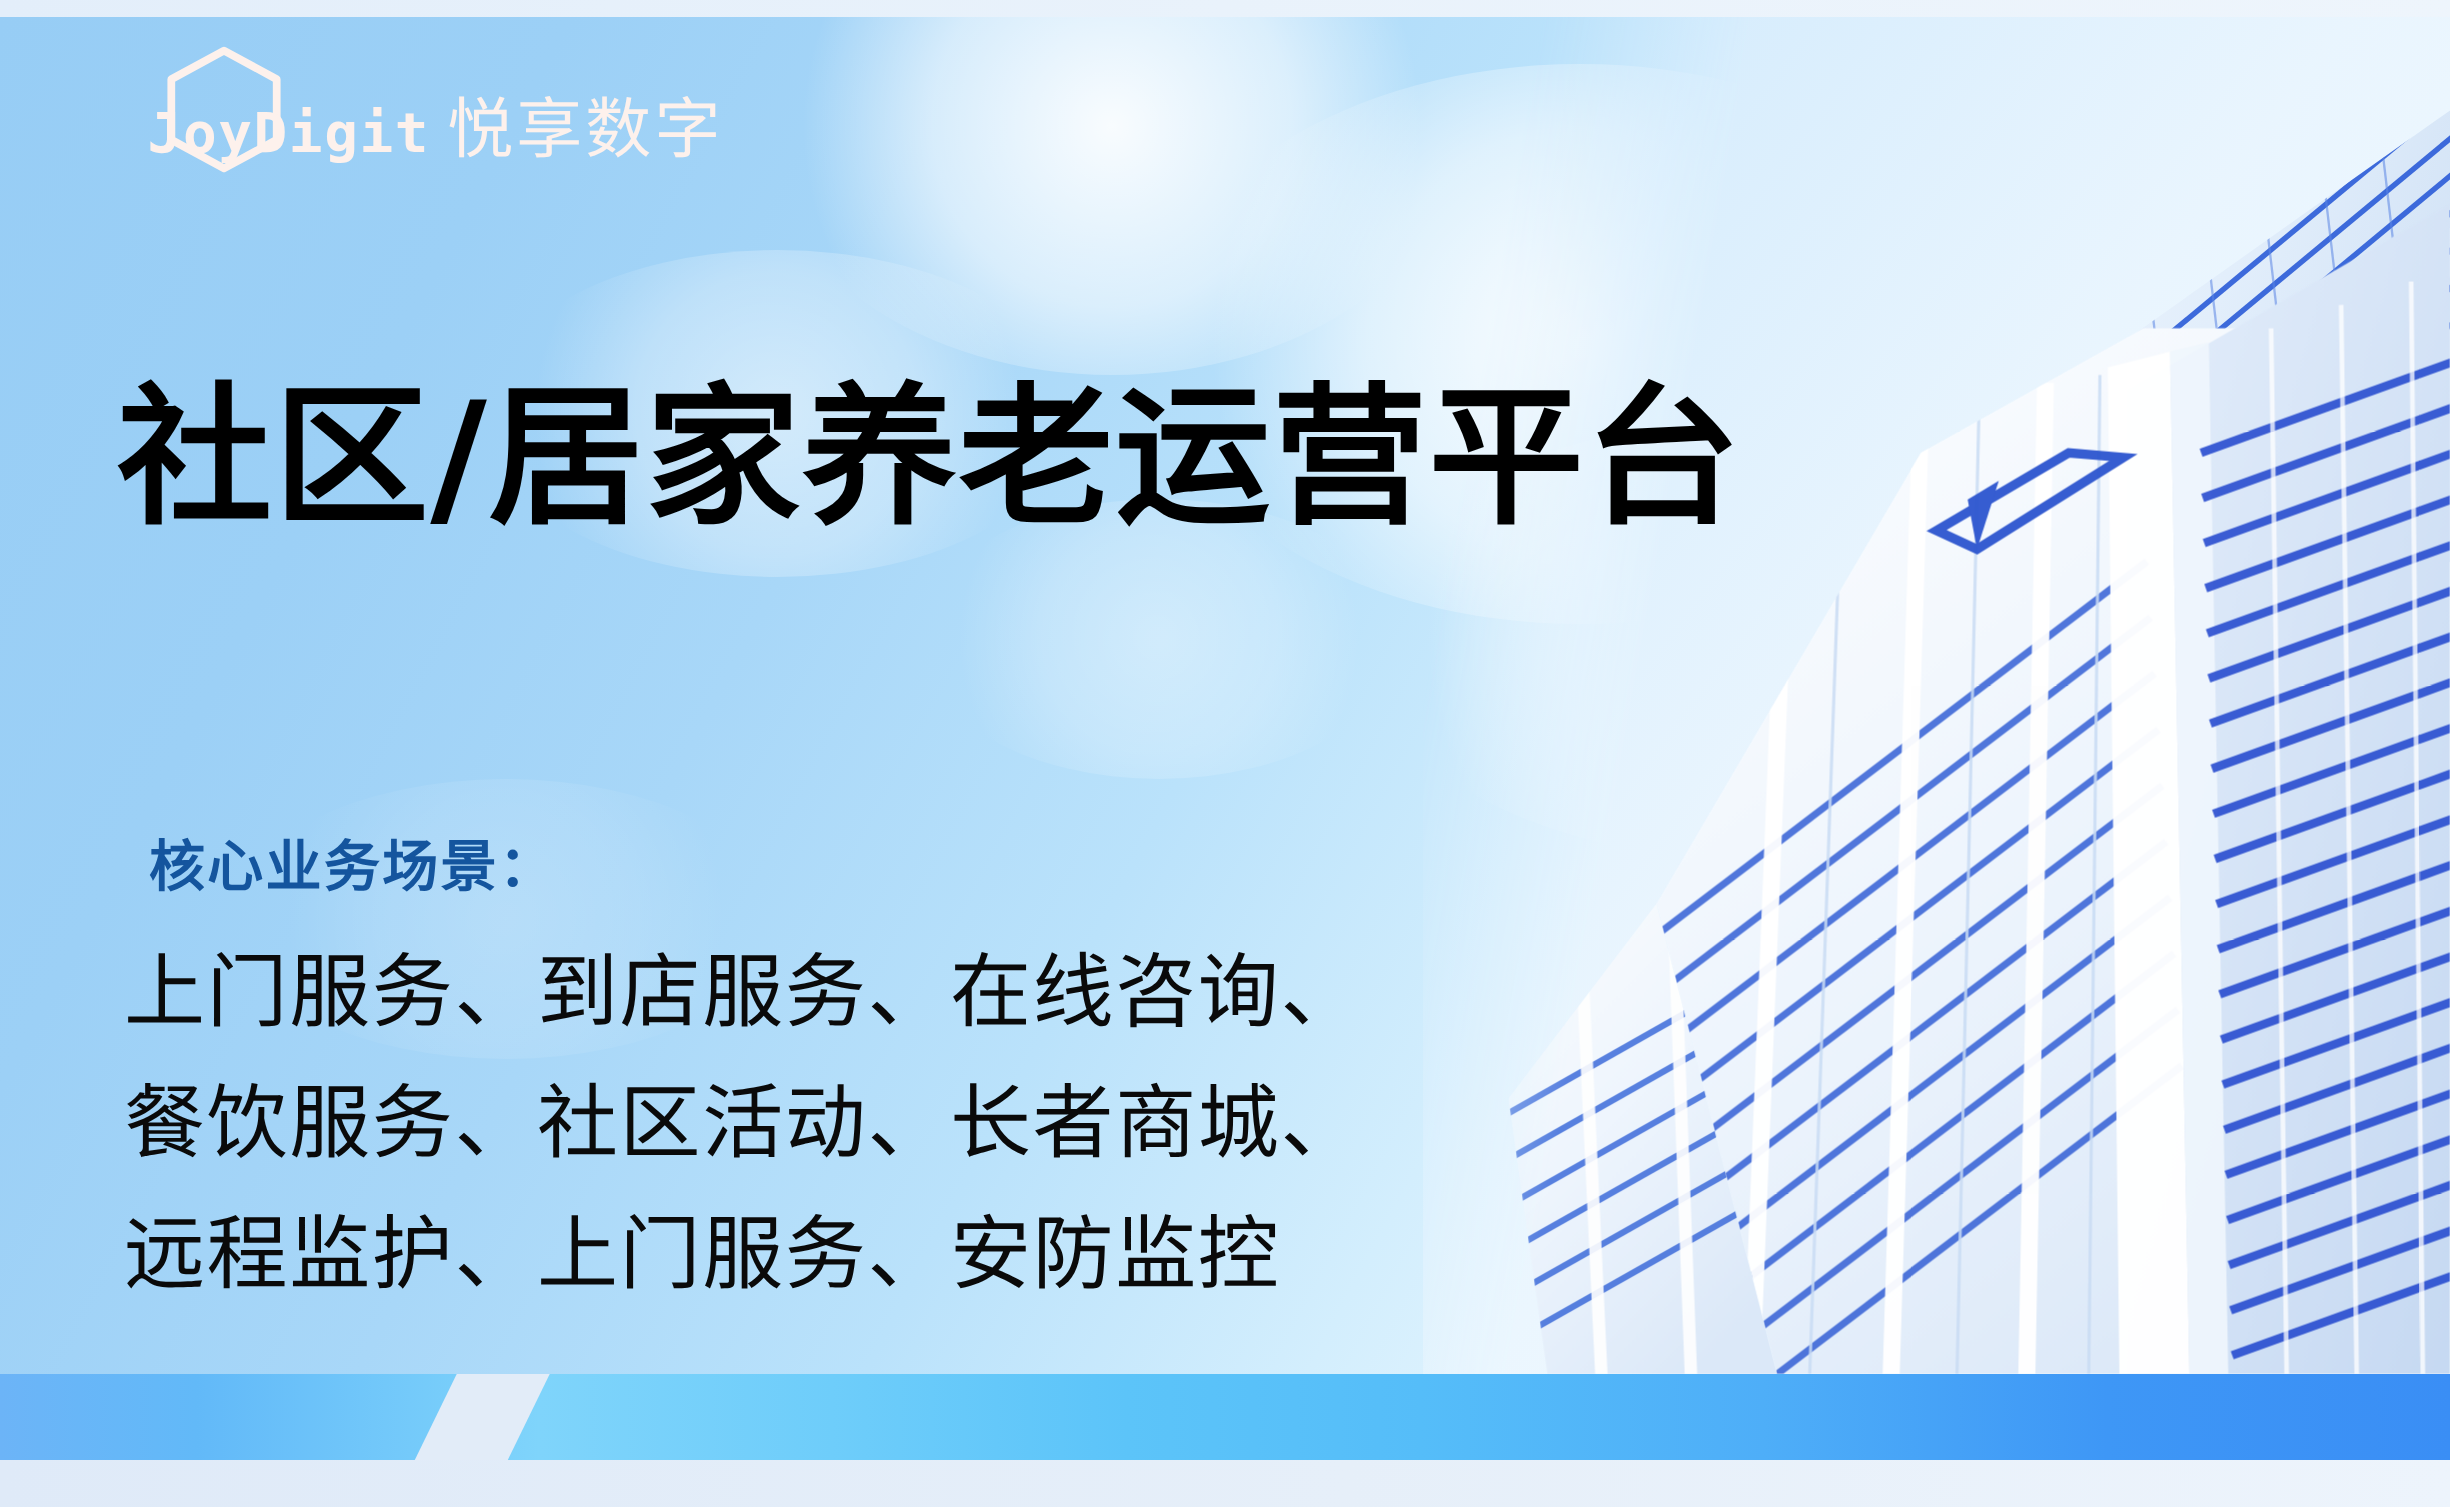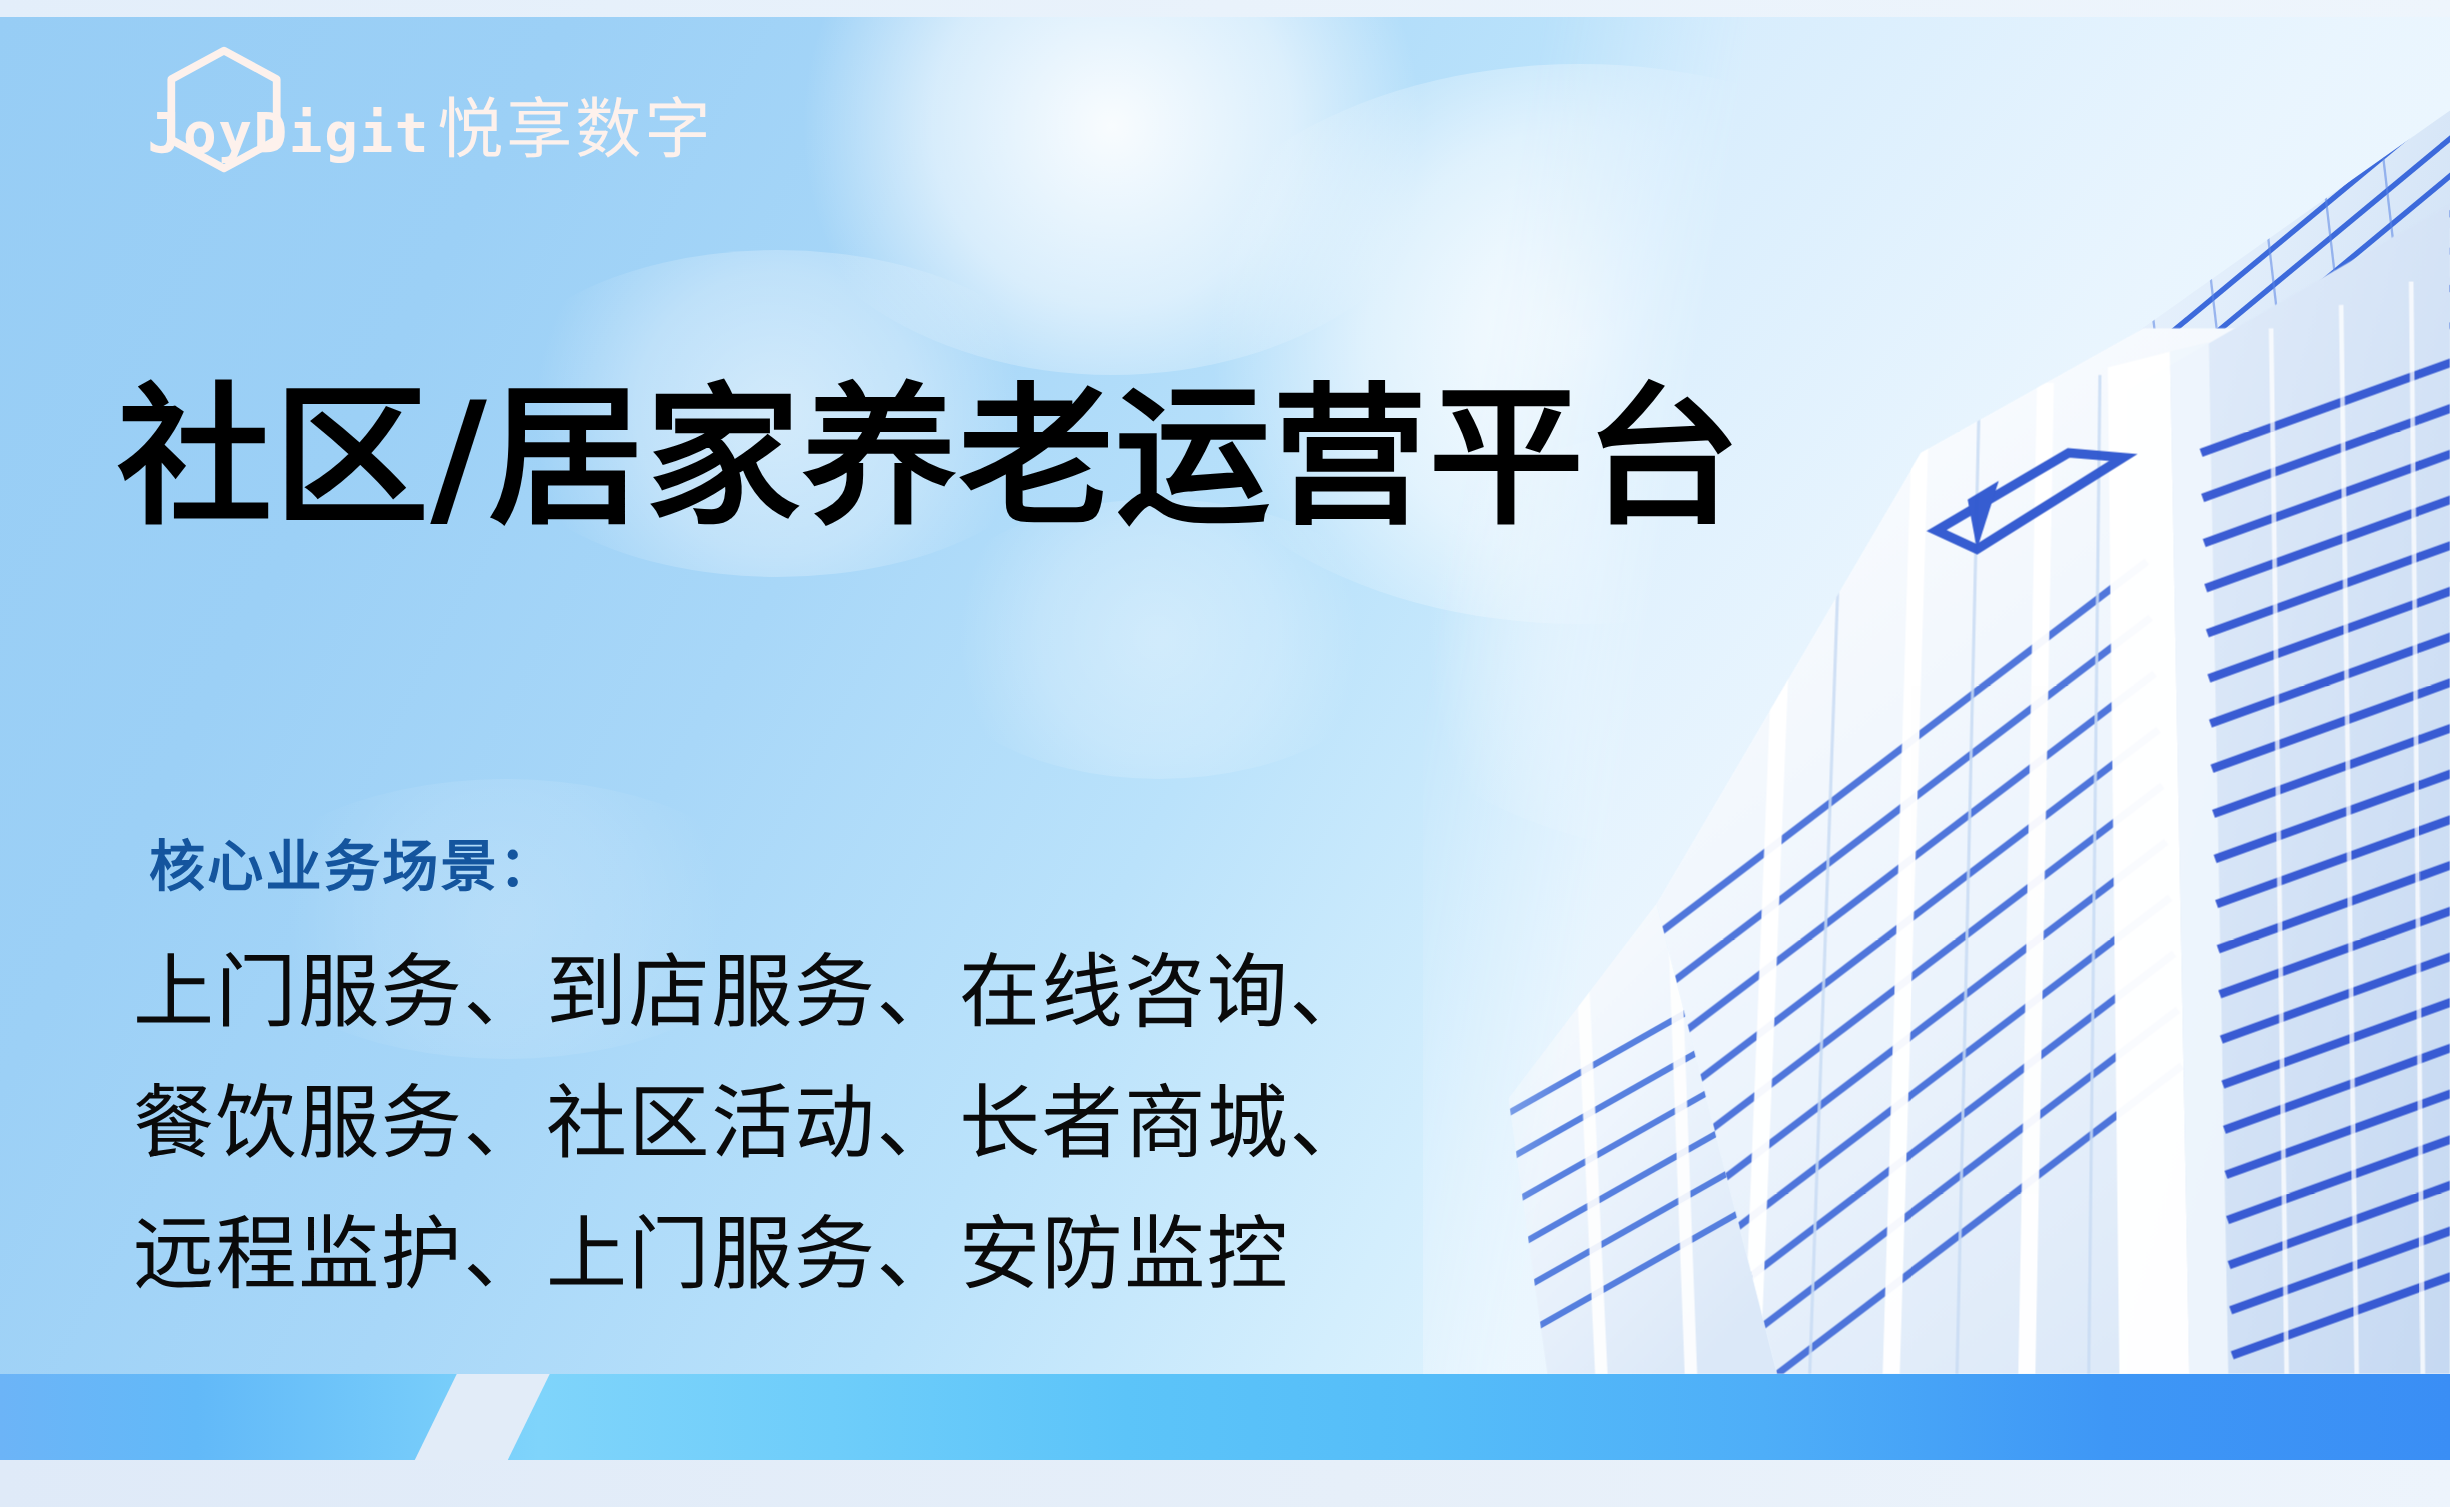--- a/index.html
+++ b/index.html
@@ -95,21 +95,21 @@
     position: absolute;
     left: 30px;
     top: 1.6px;
     width: 124px;
     height: 129px;
   }
   .logo-text {
     position: relative;
     display: flex;
     align-items: baseline;
-    gap: 7px;
+    gap: 17px;
     padding-left: 15.6px;
     padding-top: 39px;
   }
   .logo-latin {
     font-family: "DejaVu Sans Mono", "Liberation Mono", monospace;
     font-weight: 700;
     font-size: 56px;
     letter-spacing: 1.6px;
     color: #fdf1ec;
     line-height: 1;
@@ -163,21 +163,20 @@
     z-index: 5;
   }
   .body-line {
     font-family: "DejaVu Sans", "Liberation Sans", sans-serif;
     font-weight: 400;
     font-size: 81px;
     line-height: 1.62;
     letter-spacing: 1.6px;
     color: #0a0a0a;
     white-space: nowrap;
-    margin-left: 9px;
   }
 
   
   .bottom-band {
     position: absolute;
     left: 0;
     top: 1374px;
     width: 2450px;
     height: 86px;
     overflow: hidden;

